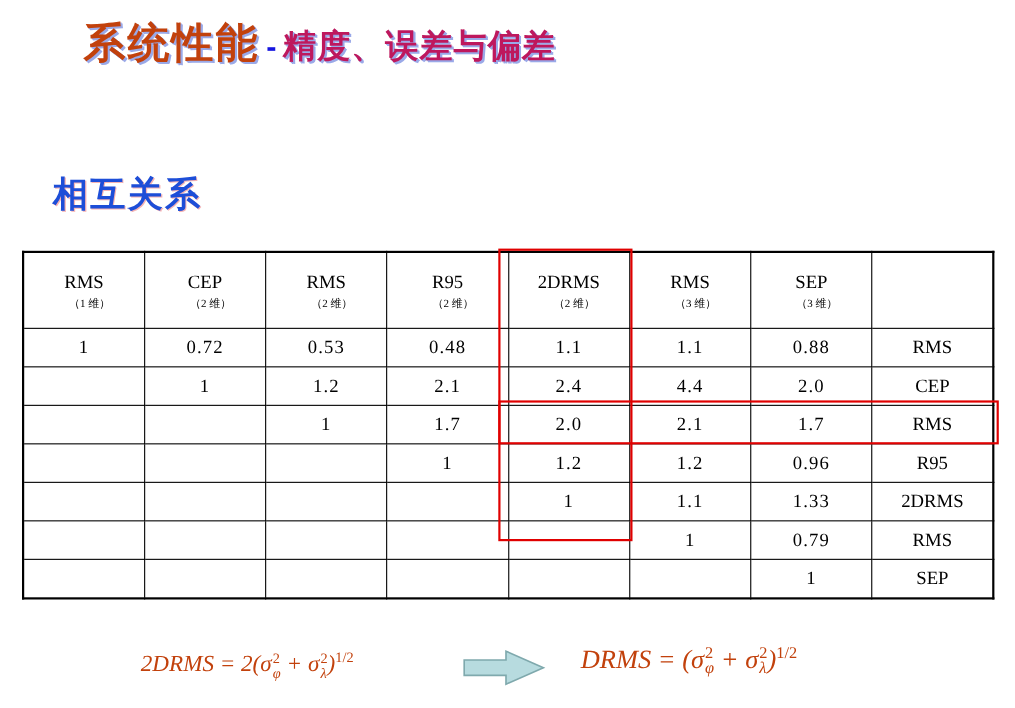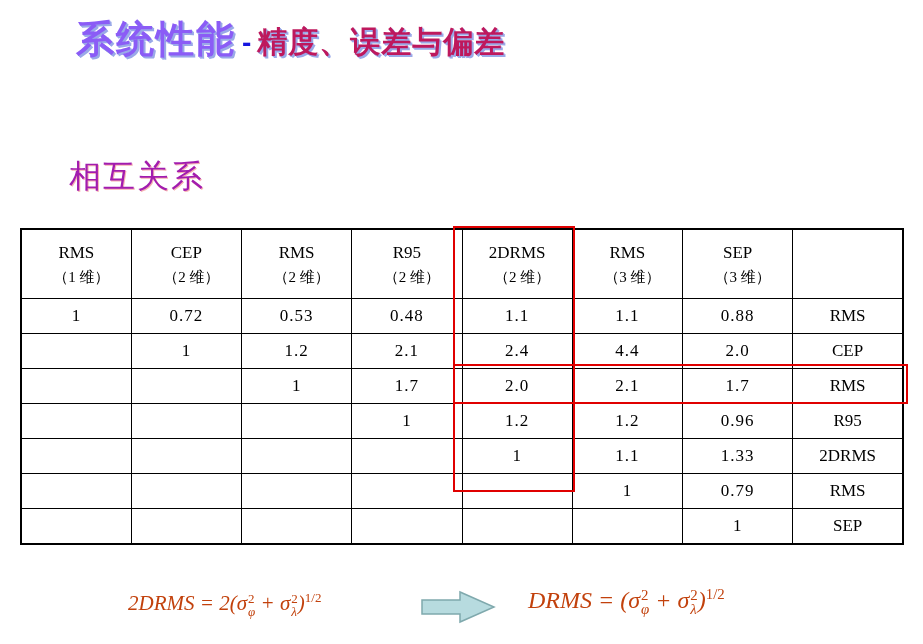--- a/index.html
+++ b/index.html
@@ -19,21 +19,21 @@
   .title-wrap {
     position: absolute;
     top: 14px;
     left: 76px;
     white-space: nowrap;
   }
   .title-main {
     font-family: "Liberation Sans", sans-serif;
     font-weight: bold;
     font-size: 38px;
-    color: #8b5cf6;
+    color: #c2410c;
     letter-spacing: 2px;
     text-shadow:
        2px 2px 0 #9aa9e8,
        1px 1px 0 #9aa9e8;
     margin-top: 16px;
   }
   .title-dash {
     font-family: "Liberation Sans", sans-serif;
     font-weight: bold;
     font-size: 28px;
@@ -50,26 +50,25 @@
        2px 2px 0 #9aa9e8,
        1px 1px 0 #9aa9e8;
   }
 
   
   .section-heading {
     position: absolute;
     top: 155px;
     left: 48px;
     font-family: "Liberation Sans", sans-serif;
-    font-weight: normal;
+    font-weight: bold;
     font-size: 32px;
-    color: #a21caf;
+    color: #1d4ed8;
     letter-spacing: 2px;
     text-shadow: 1px 1px 0 #f6b3b3;
-    margin-left: 21px;
   }
 
   
   .table-zone {
     position: absolute;
     left: 20px;
     top: 228px;
     width: 768px;
   }
   table.matrix {
@@ -86,21 +85,21 @@
     font-size: 17px;
     color: #000000;
     padding: 0;
   }
   table.matrix td.head {
     height: 68px;
     line-height: 1.5;
     font-size: 17px;
   }
   table.matrix td.head .l1 { display:block; }
-  table.matrix td.head .l2 { display:block; font-size: 15px; margin-left: 10px; }
+  table.matrix td.head .l2 { display:block; font-size: 10px; margin-left: 10px; }
   table.matrix td.rowlabel {
     font-size: 17px;
   }
   table.matrix td.empty { }
   .num { letter-spacing: 1px; }
 
   
   table.matrix {
     border: 2px solid #000;
   }

